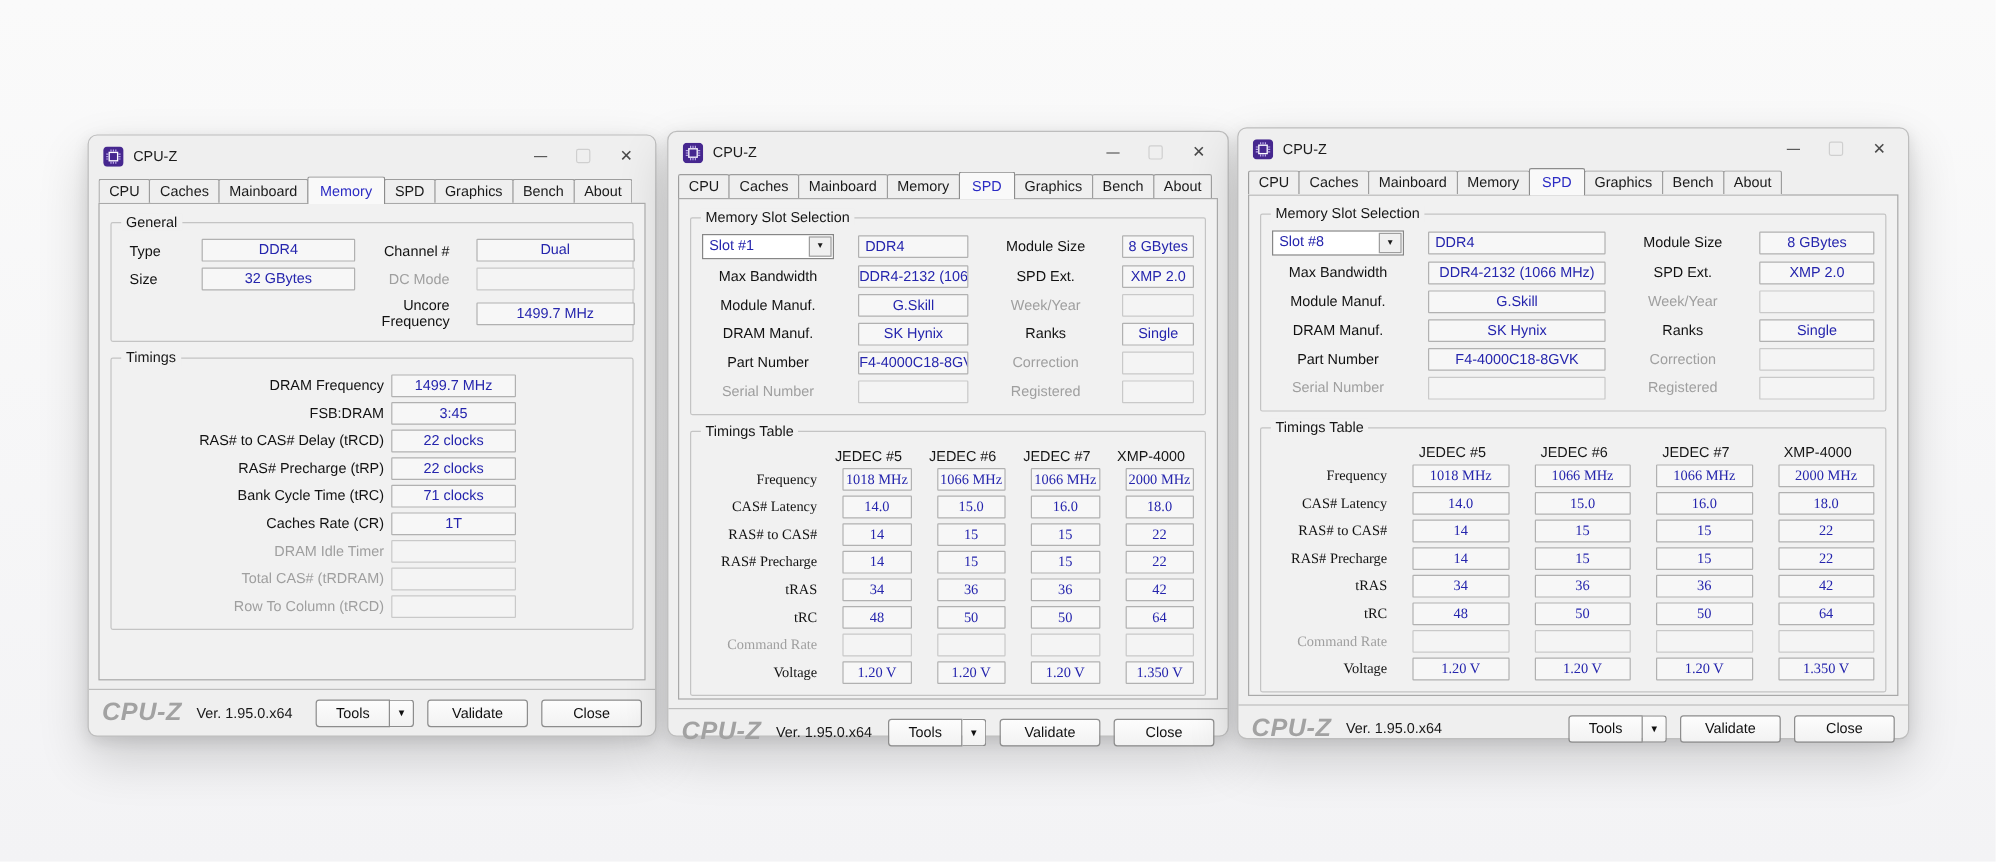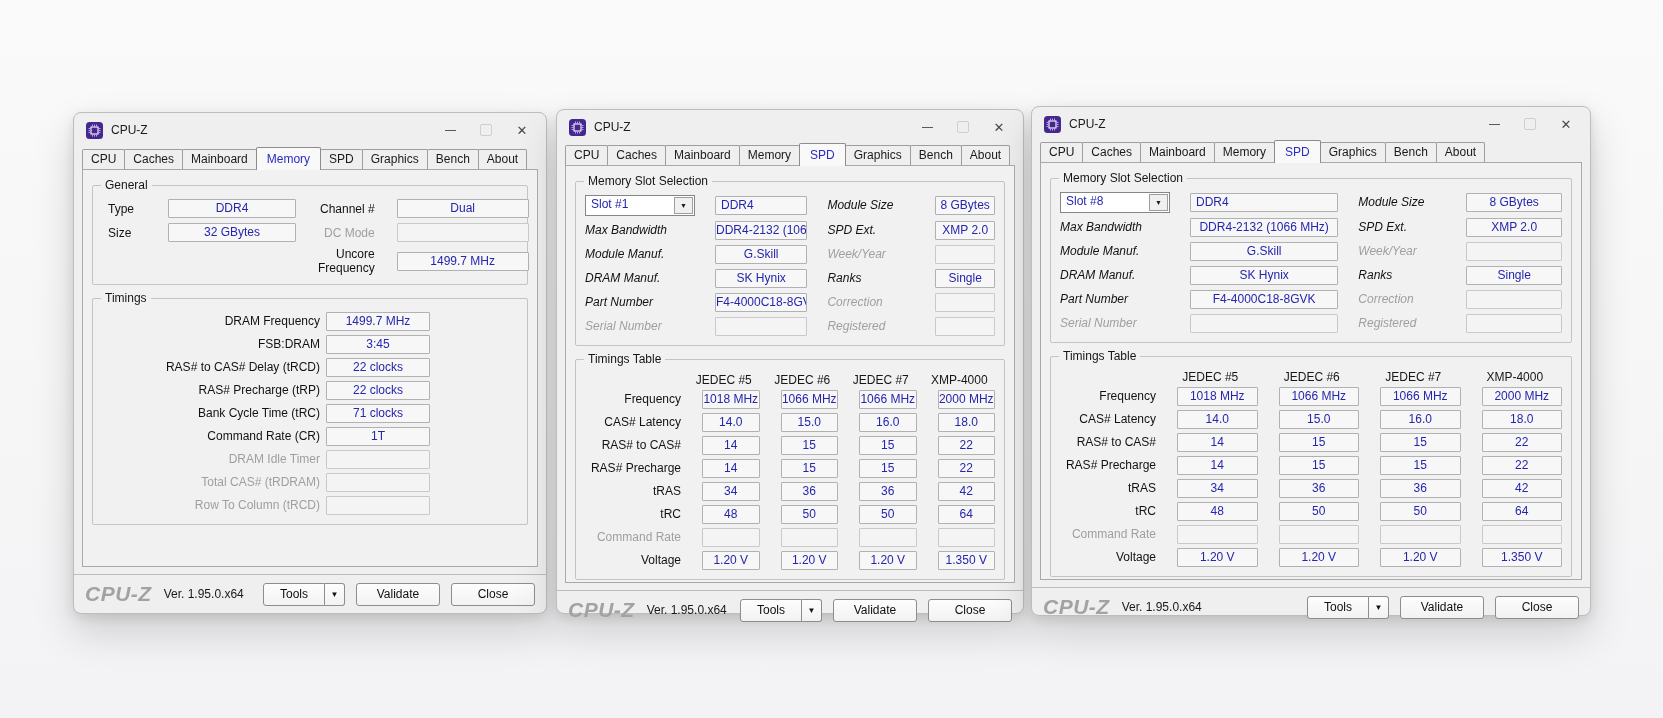--- a/index.html
+++ b/index.html
@@ -54,28 +54,28 @@
   
   .gen-grid{display:grid;grid-template-columns:44px 128px 1fr 132px;gap:5px 22px;align-items:center;}
   .glabel{padding-left:6px;}
   .grlabel{text-align:right;}
   
   .trow{display:grid;grid-template-columns:218px 104px;gap:0 6px;align-items:center;margin-bottom:4px;}
   .trow:last-child{margin-bottom:0;}
   .rlabel{text-align:right;line-height:17px;}
   
   .spd-grid{display:grid;grid-template-columns:110px 1.55fr 88px 1fr;gap:5px 20px;align-items:center;}
-  .slabel{text-align:left;line-height:17px;font-style:italic;}
+  .slabel{text-align:center;line-height:17px;}
   .combo{display:flex;height:19px;border:1px solid #868686;background:#ffffff;align-items:stretch;}
   .combo .ctext{flex:1;color:#2525ad;font-size:12px;line-height:17px;padding-left:5px;}
   .combo .cbtn{width:17px;margin:1px;border:1px solid #9e9e9e;background:#f0f0f0;
     display:flex;align-items:center;justify-content:center;font-size:7px;color:#1a1a1a;}
   .tthead{display:grid;grid-template-columns:96px repeat(4,1fr);gap:0 7px;margin-bottom:3px;}
   .tth{text-align:center;font-size:12px;color:#161616;}
-  .ttrow{display:grid;grid-template-columns:96px repeat(4,1fr);gap:0 21px;align-items:center;margin-bottom:4px;}
+  .ttrow{display:grid;grid-template-columns:96px repeat(4,1fr);gap:0 21px;align-items:center;margin-bottom:4px;font-family:Liberation Serif, serif;}
   .ttrow:last-child{margin-bottom:0;}
   .ttlabel{text-align:right;line-height:17px;}
   
   .footer{flex:0 0 auto;height:38px;display:flex;align-items:center;gap:9px;padding:0 11px;border-top:1px solid #bdbdbd;margin-top:7px;}
   .logo{font-weight:bold;font-style:italic;font-size:21px;color:#a2a2a2;letter-spacing:.5px;line-height:22px;}
   .ver{font-size:12px;color:#191919;margin-left:3px;}
   .btnrow{margin-left:auto;display:flex;gap:11px;align-items:center;}
   .pushbtn{
     min-width:84px;height:23px;box-sizing:border-box;
     background:linear-gradient(#fdfdfd,#f2f2f2);border:1px solid #8d8d8d;border-radius:3px;
@@ -168,21 +168,21 @@
             <span class="field">22 clocks</span>
           </div>
 
 
           <div class="trow">
             <span class="rlabel">Bank Cycle Time (tRC)</span>
             <span class="field">71 clocks</span>
           </div>
 
           <div class="trow">
-            <span class="rlabel">Command Rate (CR)</span>
+            <span class="rlabel">Caches Rate (CR)</span>
             <span class="field">1T</span>
           </div>
 
           <div class="trow disabled">
             <span class="rlabel">DRAM Idle Timer</span>
             <span class="field"></span>
           </div>
 
           <div class="trow disabled">
             <span class="rlabel">Total CAS# (tRDRAM)</span>

